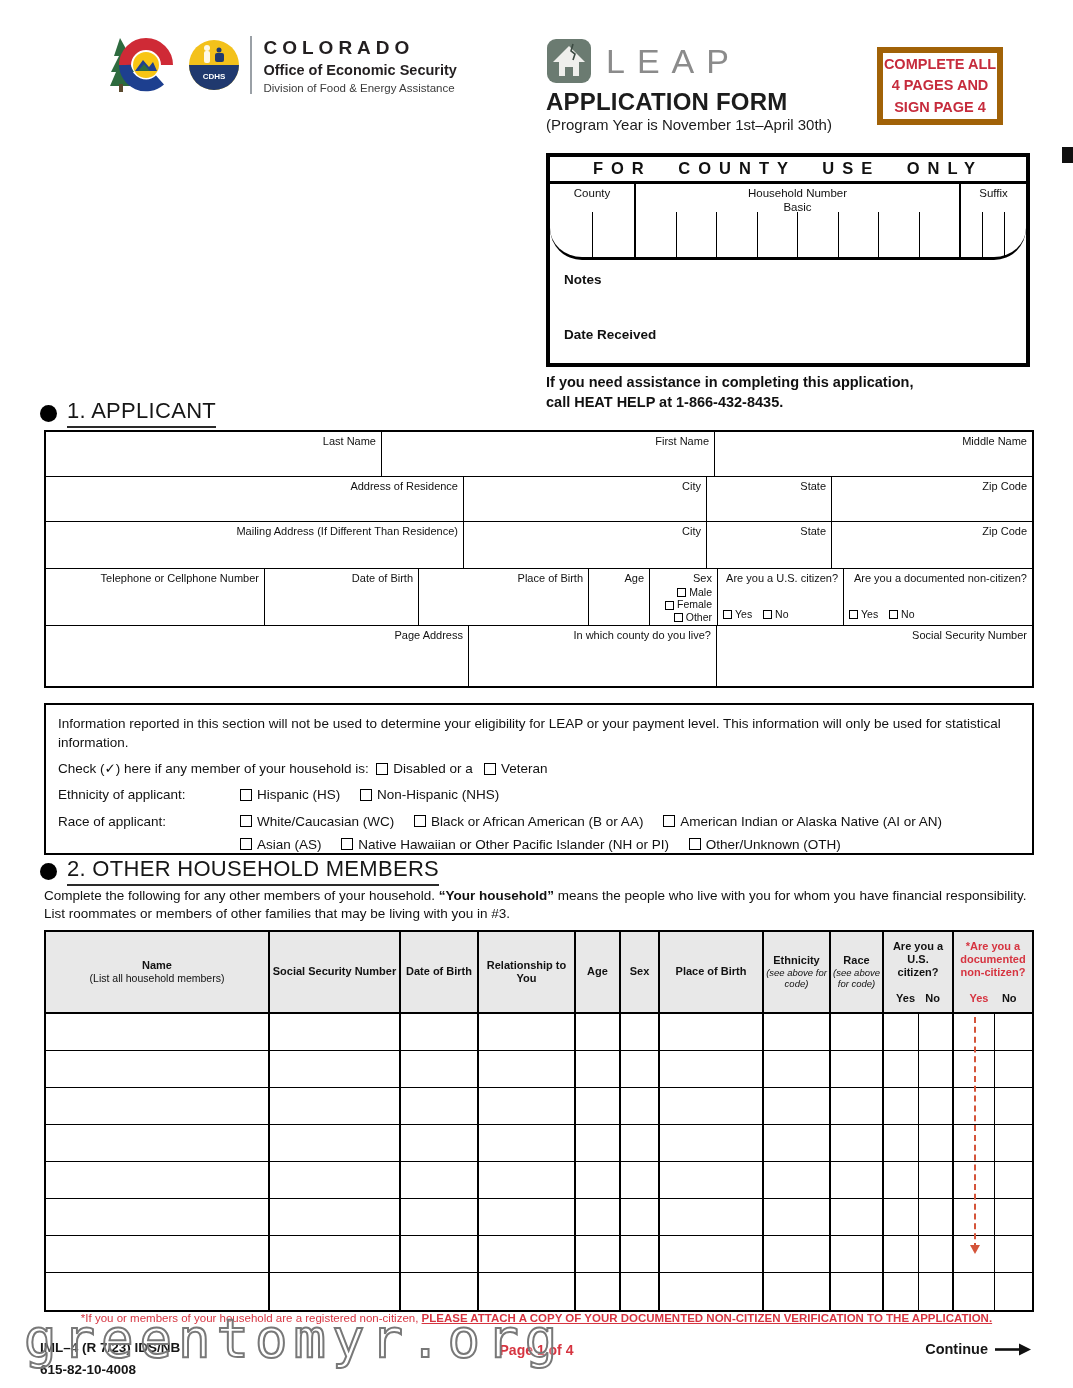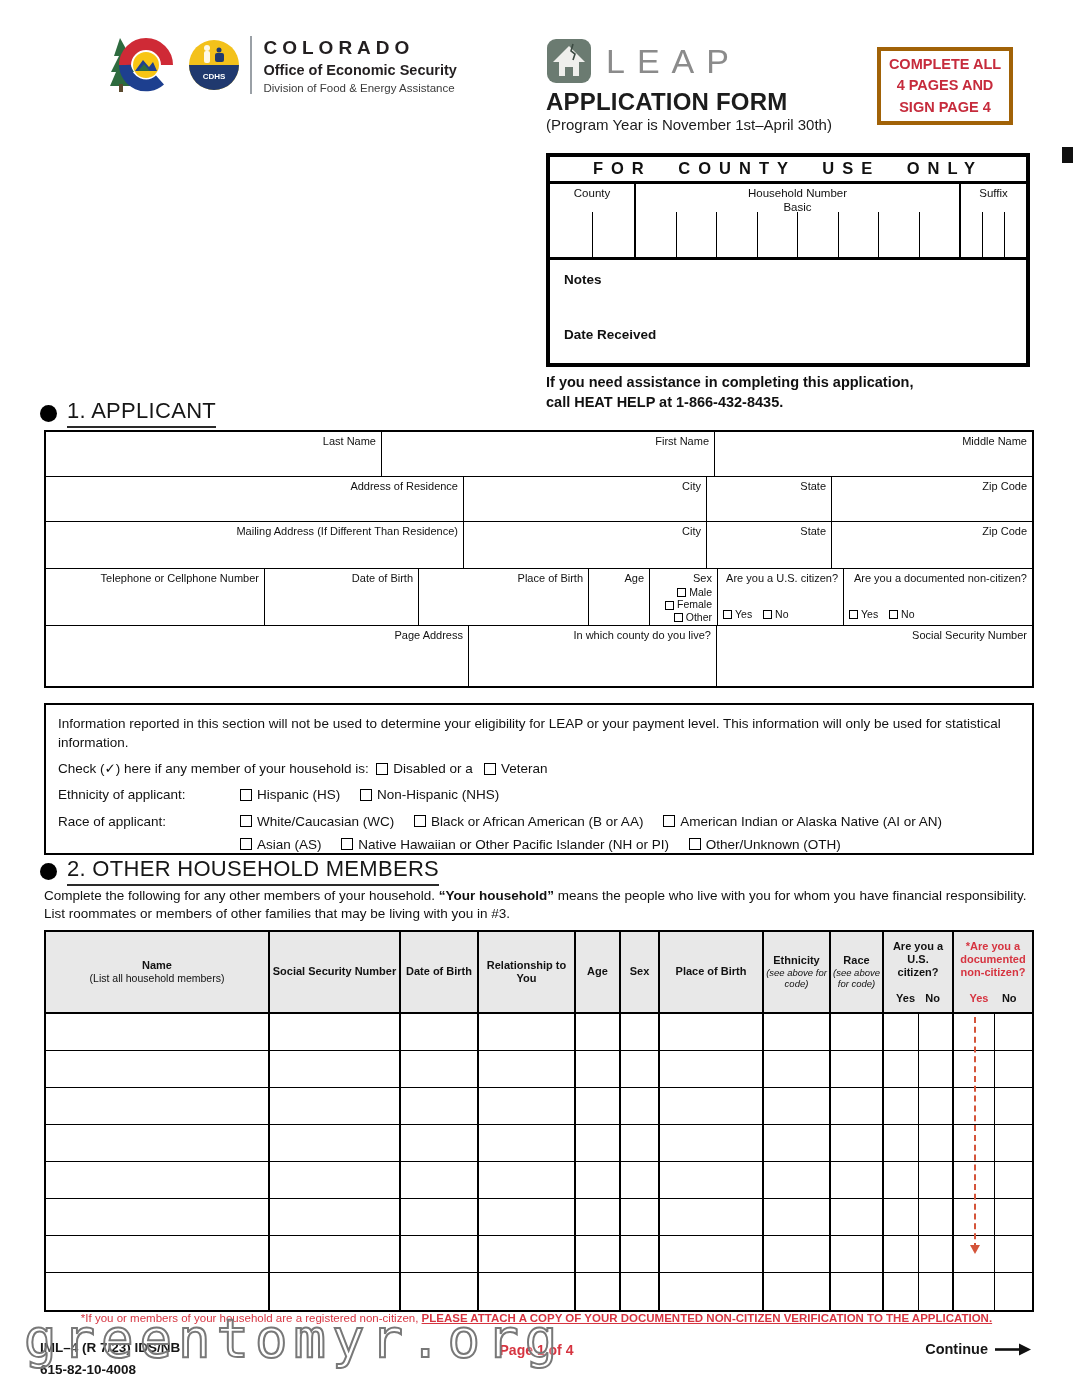--- a/index.html
+++ b/index.html
@@ -17,29 +17,29 @@
   .brand svg { display:block; }
   .brand-divider { width:1.5px; height:58px; background:#9aa0a6; margin:0 12px 0 10px; }
   .brand-text .state { font-size:19px; font-weight:bold; letter-spacing:5px; color:#231f20; }
   .brand-text .office { font-size:14.5px; font-weight:bold; color:#231f20; margin-top:3px; }
   .brand-text .division { font-size:11.5px; color:#3c3c3c; margin-top:4px; }
   .leap-block { position:absolute; left:546px; top:38px; width:330px; }
   .leap-row { display:flex; align-items:center; gap:14px; }
   .leap-name { font-size:34px; color:#8b8b8b; letter-spacing:12px; }
   .leap-title { font-size:24px; font-weight:bold; color:#1c1c1c; margin-top:4px; letter-spacing:0.2px; }
   .leap-sub { font-size:15px; color:#1c1c1c; }
-  .notice-box { position:absolute; left:877px; top:47px; width:136px; height:78px;
-    border:4px solid #a16207; color:#c62b3c; font-weight:bold; font-size:14.5px;
+  .notice-box { position:absolute; left:877px; top:47px; width:126px; height:78px;
+    border:6px solid #a16207; color:#c62b3c; font-weight:bold; font-size:14.5px;
     display:flex; flex-direction:column; justify-content:center; align-items:center; line-height:1.45; text-align:center; }
   .edge-mark { position:absolute; right:0; top:147px; width:11px; height:16px; background:#101010; }
   
   .county-box { position:absolute; left:546px; top:153px; width:484px; height:214px; border:4px solid #000; background:#fff; }
   .cbx-title { text-align:center; font-weight:bold; font-size:16.5px; letter-spacing:8px; word-spacing:14px;
     border-bottom:3px solid #000; padding:2px 0 3px; }
-  .cbx-cols { display:flex; height:76px; border-bottom:3px solid #000; }
+  .cbx-cols { display:flex; height:76px; border-bottom:3px solid #000;border-radius:32px; }
   .cbx-col { position:relative; padding-top:3px; text-align:center; font-size:11.5px; line-height:1.2; }
   .cbx-col + .cbx-col { border-left:2px solid #000; }
   .cbx-col.c1 { width:84px; } .cbx-col.c2 { width:325px; } .cbx-col.c3 { flex:1; }
   .tick-row { position:absolute; left:0; right:0; bottom:0; height:45px; display:flex; }
   .tick-row > div { flex:1; border-right:1.5px solid #000; }
   .tick-row > div:last-child { border-right:none; }
   .cbx-notes { padding:12px 14px 0; font-weight:bold; font-size:13.5px; }
   .cbx-date { padding:40px 14px 0; font-weight:bold; font-size:13.5px; }
   
   .assist { position:absolute; left:546px; top:373px; font-weight:bold; font-size:14.5px; line-height:1.35; }

